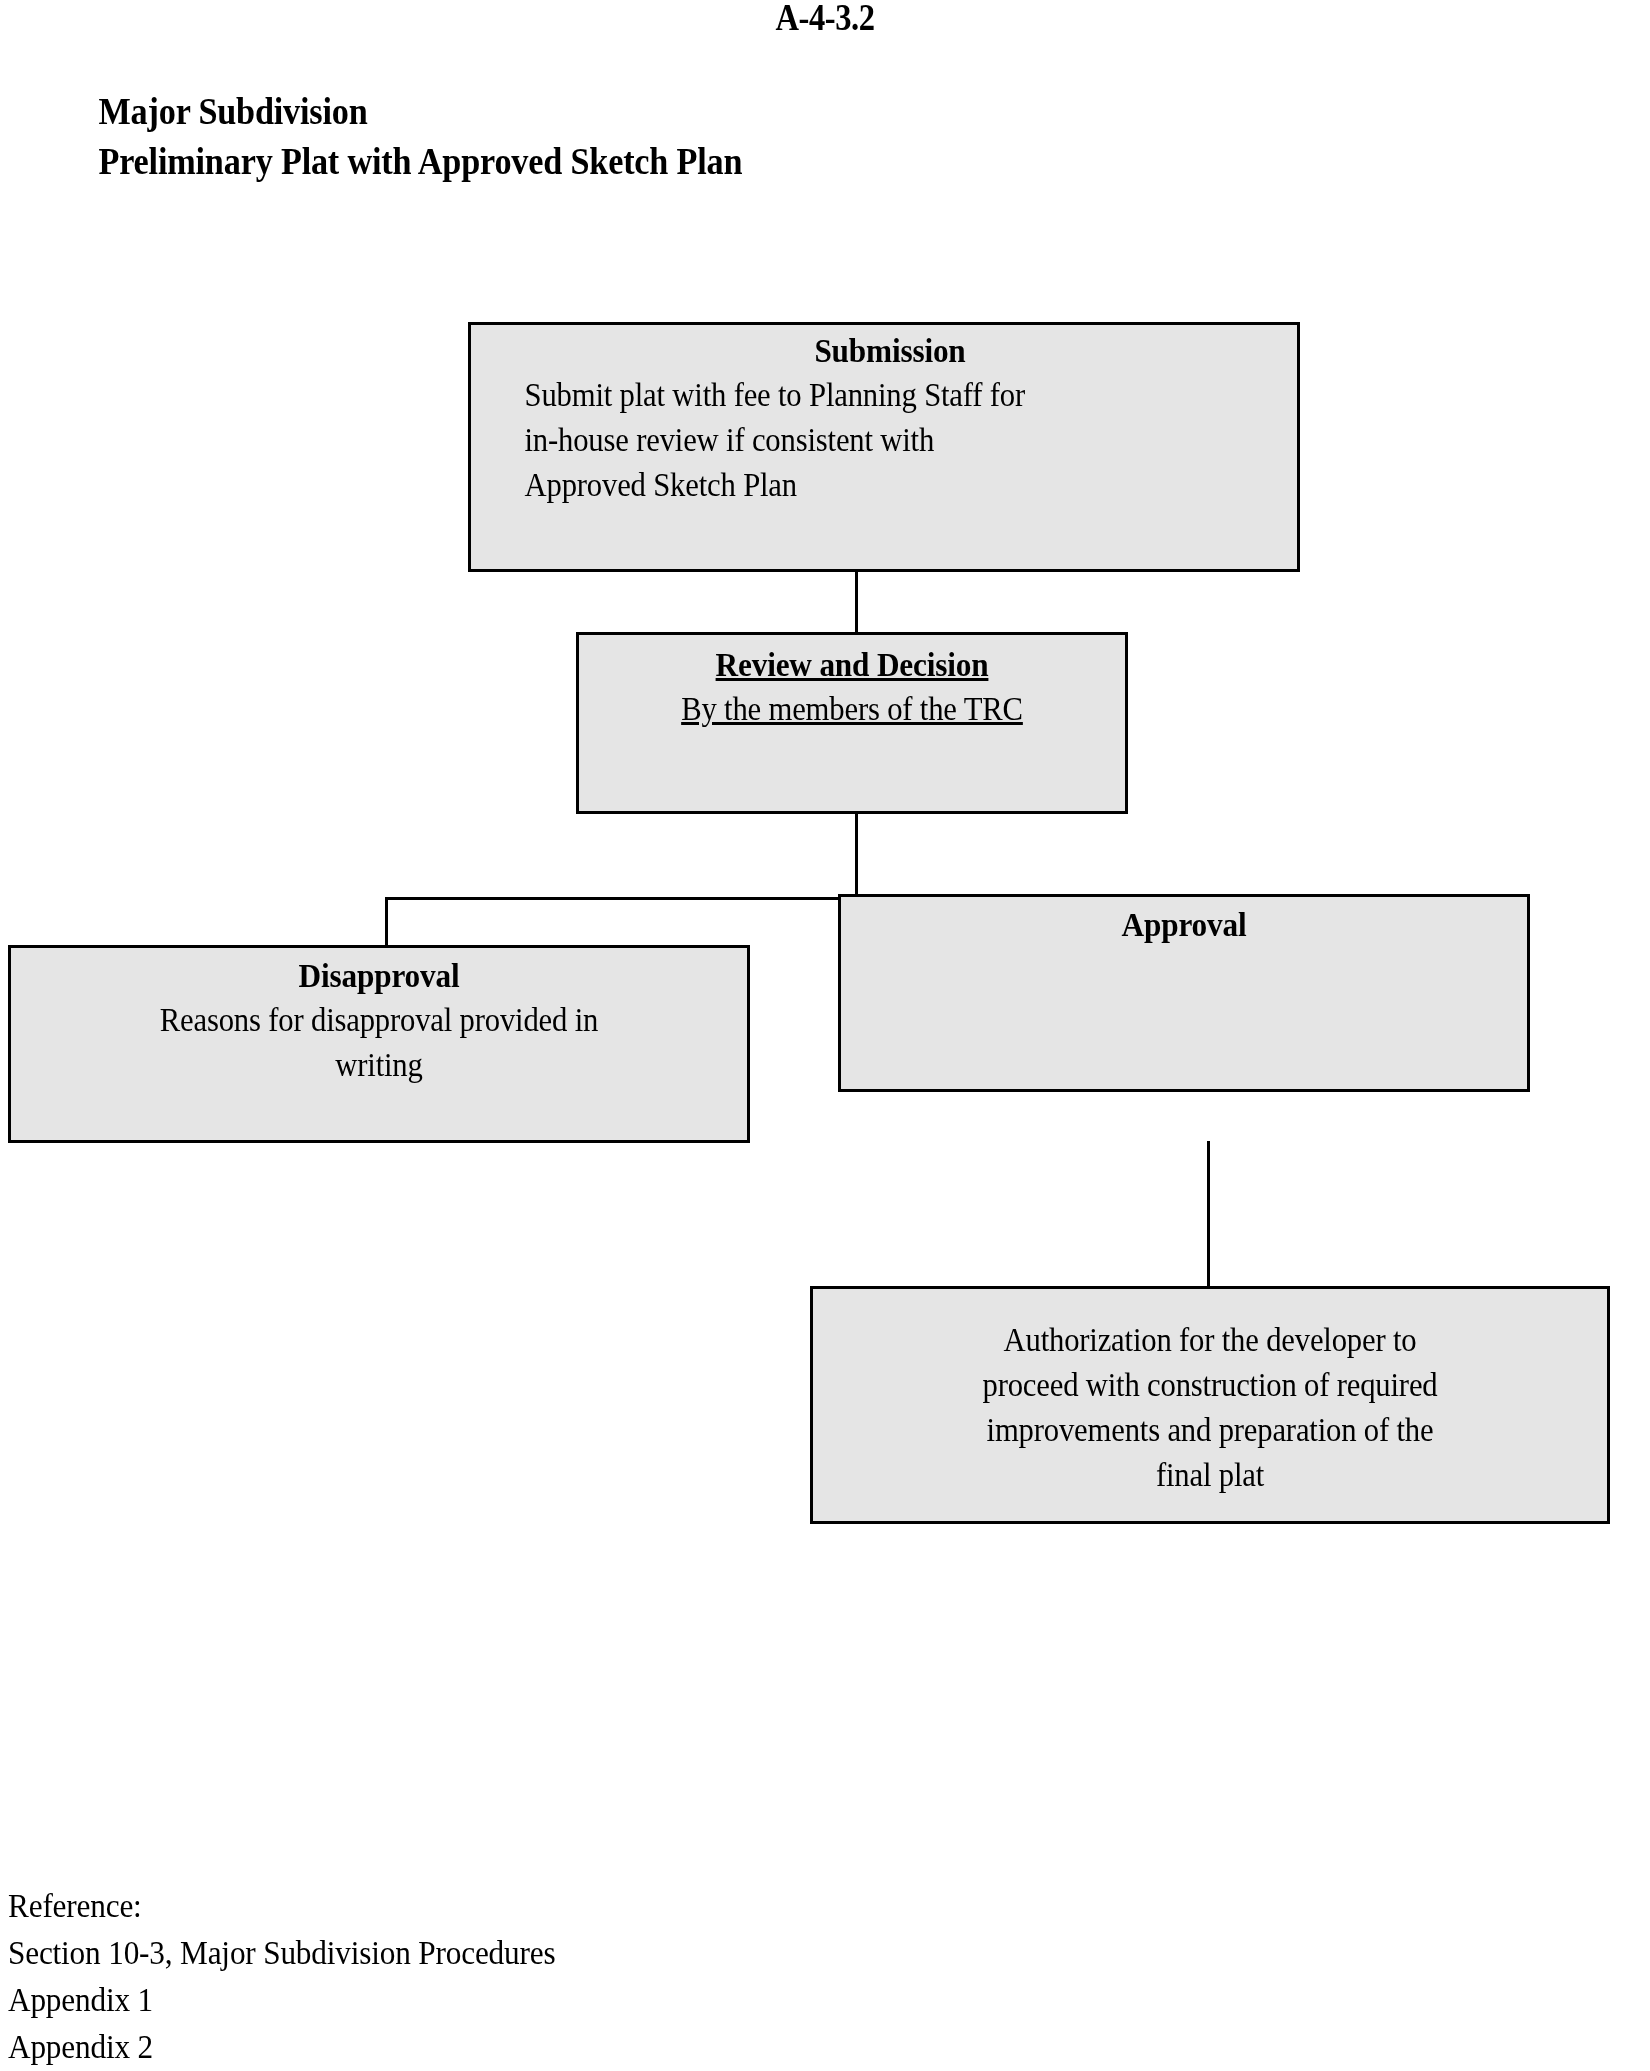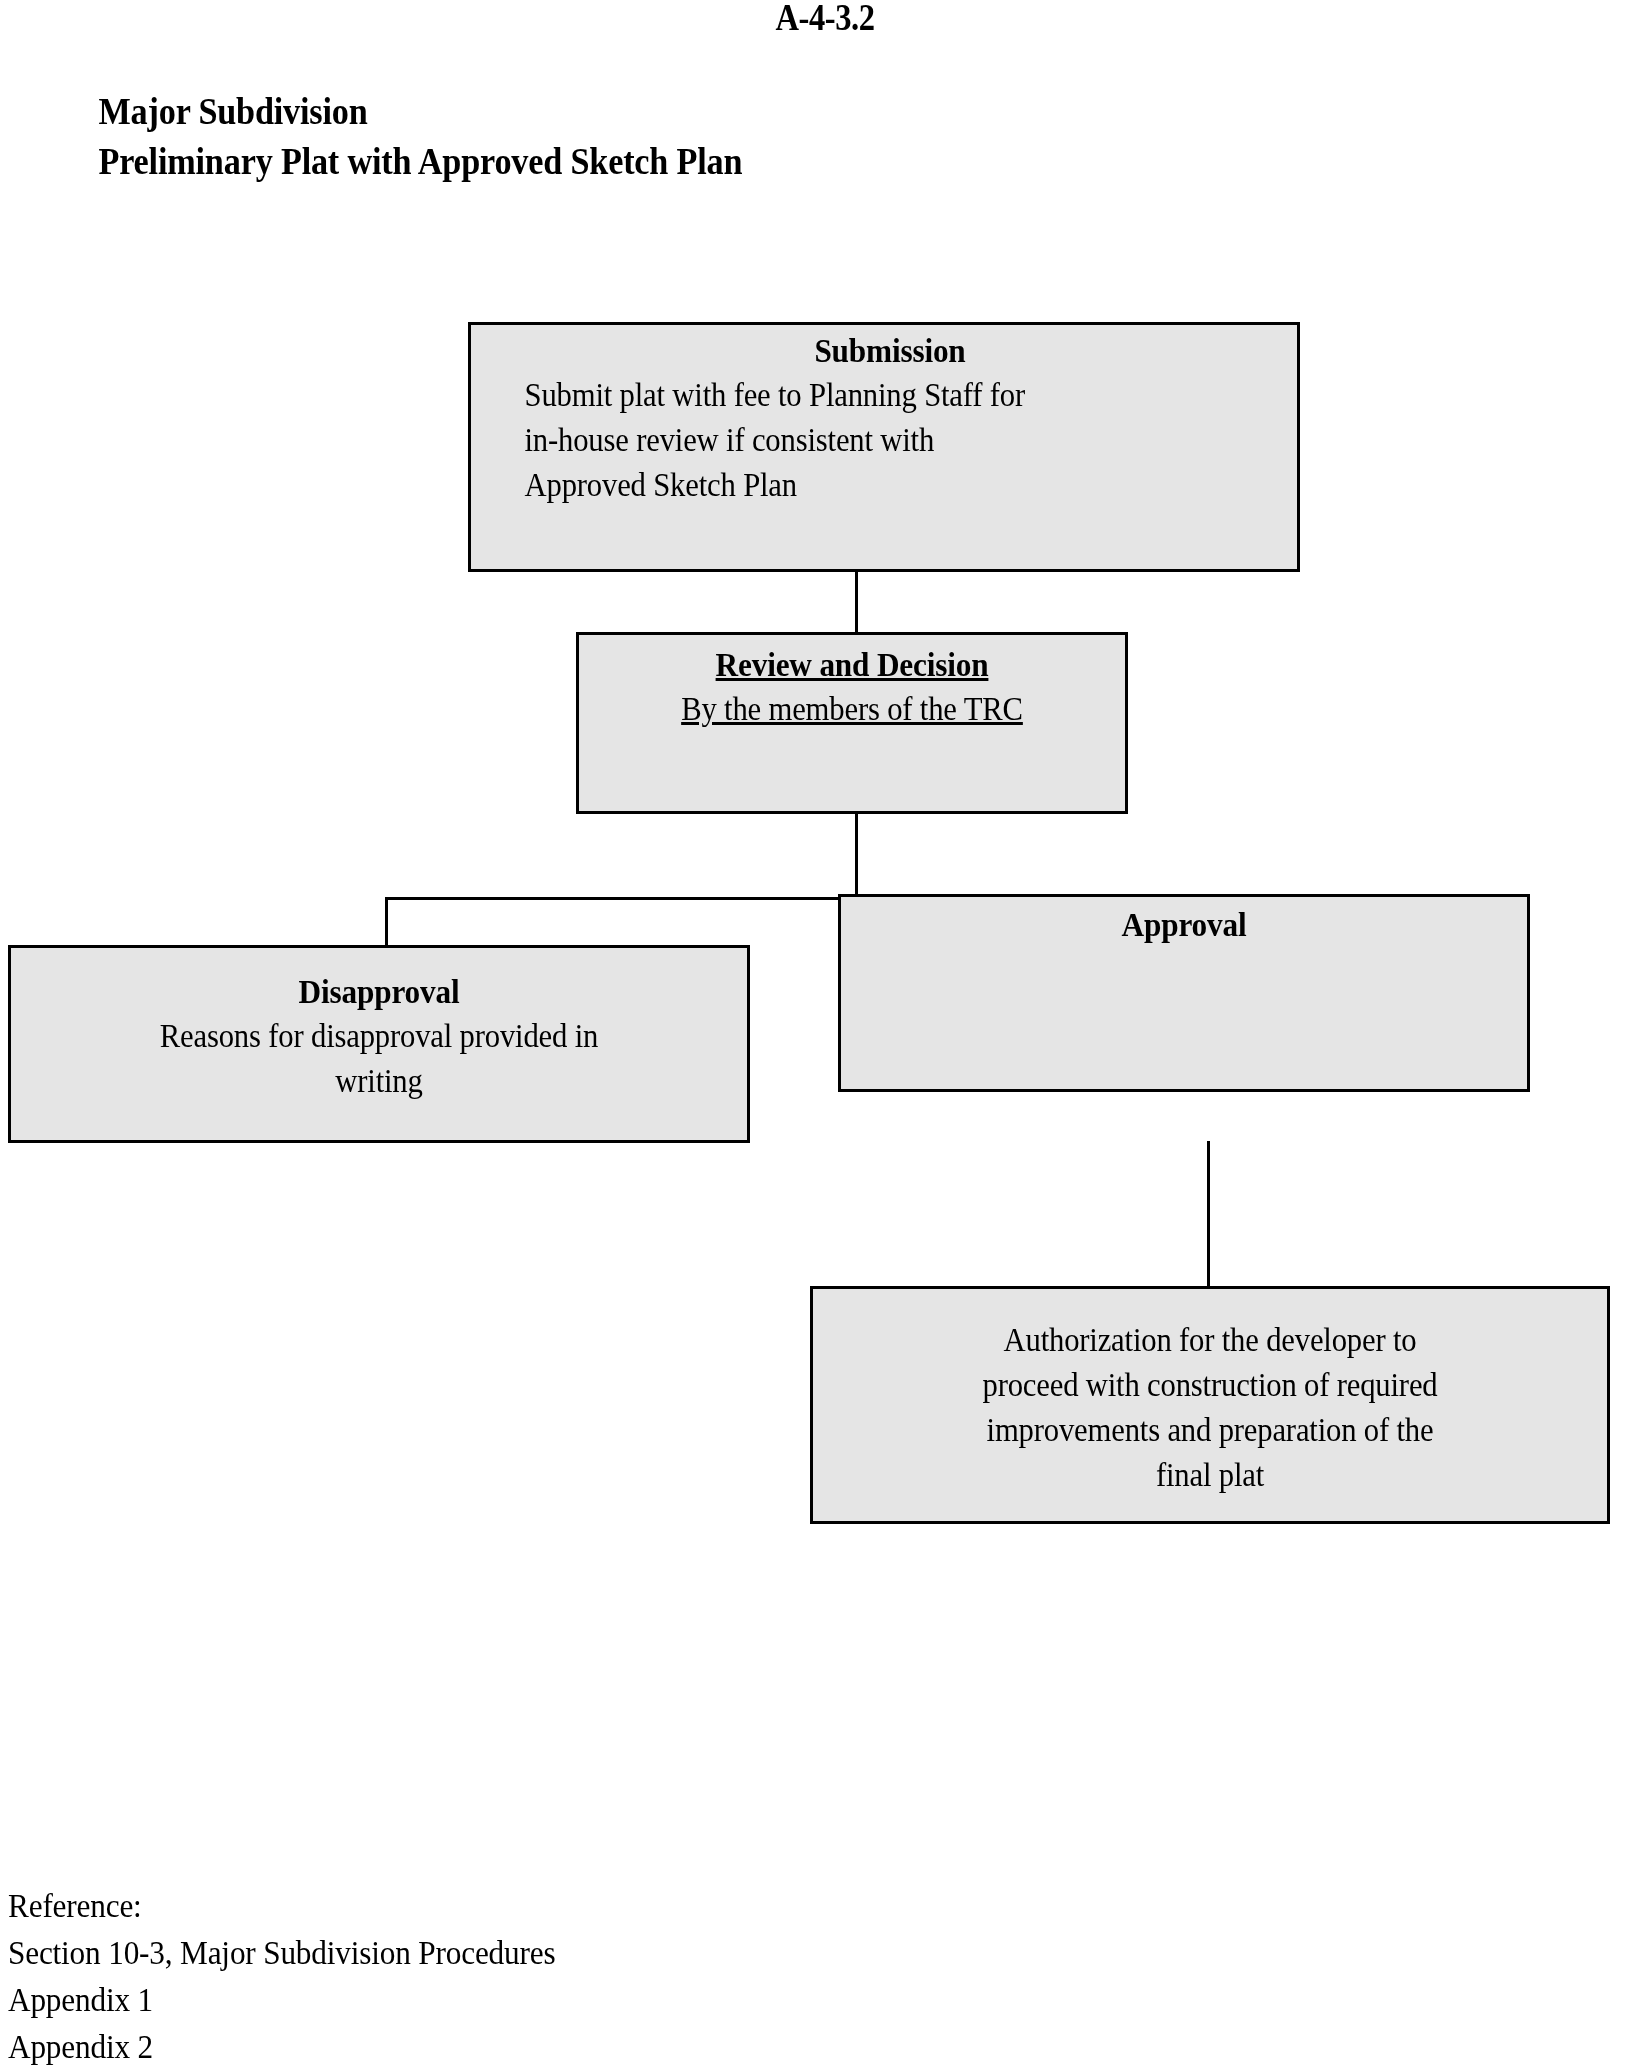--- a/index.html
+++ b/index.html
@@ -73,21 +73,21 @@
   .body-center { text-align: center; }
 
   
   #node-submission  { left: 468px;  top: 322px;  width: 832px;  height: 250px; }
   #node-submission .node-inner { padding-top: 4px; padding-left: 26px; padding-right: 14px; }
 
   #node-review      { left: 576px;  top: 632px;  width: 552px;  height: 182px; text-decoration: underline; }
   #node-review .node-inner { padding-top: 8px; }
 
   #node-disapproval { left: 8px;    top: 945px;  width: 742px;  height: 198px; }
-  #node-disapproval .node-inner { padding-top: 22px; font-family: Liberation Serif, serif; }
+  #node-disapproval .node-inner { padding-top: 6px; font-family: Liberation Serif, serif; }
 
   #node-approval    { left: 838px;  top: 894px;  width: 692px;  height: 198px; }
   #node-approval .node-inner { padding-top: 6px; }
 
   #node-authorization { left: 810px; top: 1286px; width: 800px; height: 238px; }
   #node-authorization .node-inner { padding-top: 29px; padding-left: 22px; padding-right: 22px; }
 
   
   .conn {
     position: absolute;

